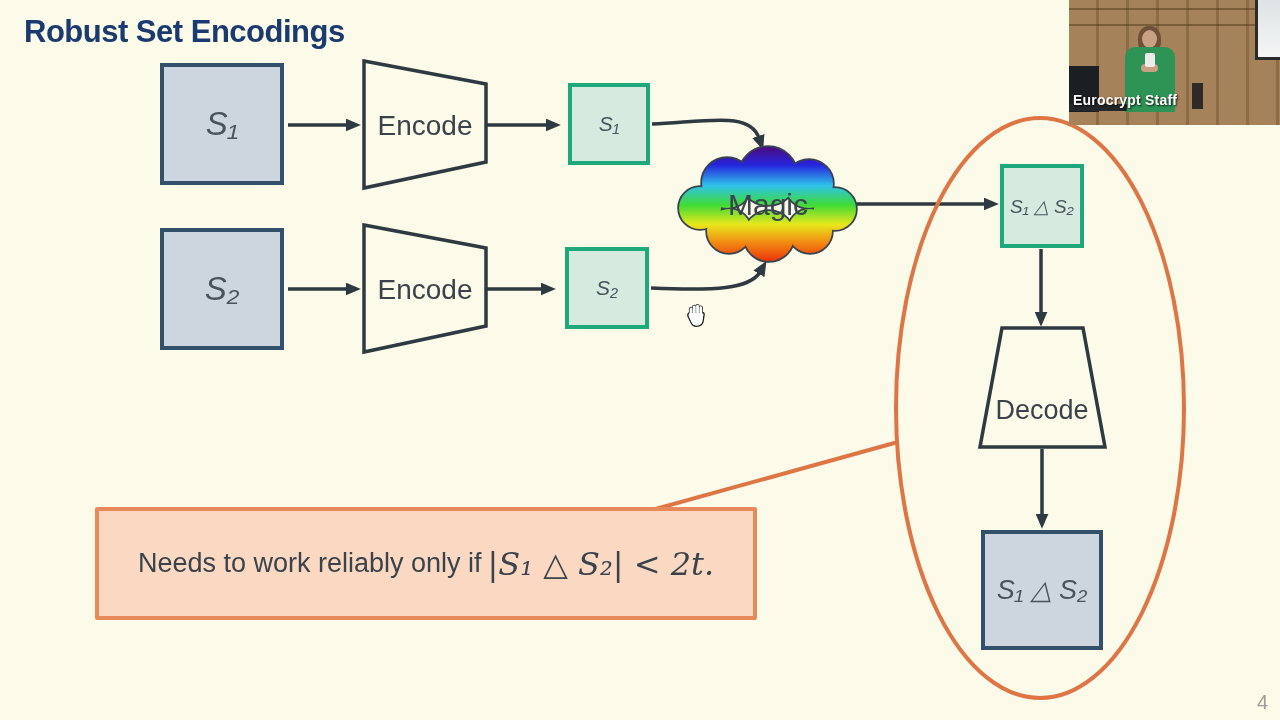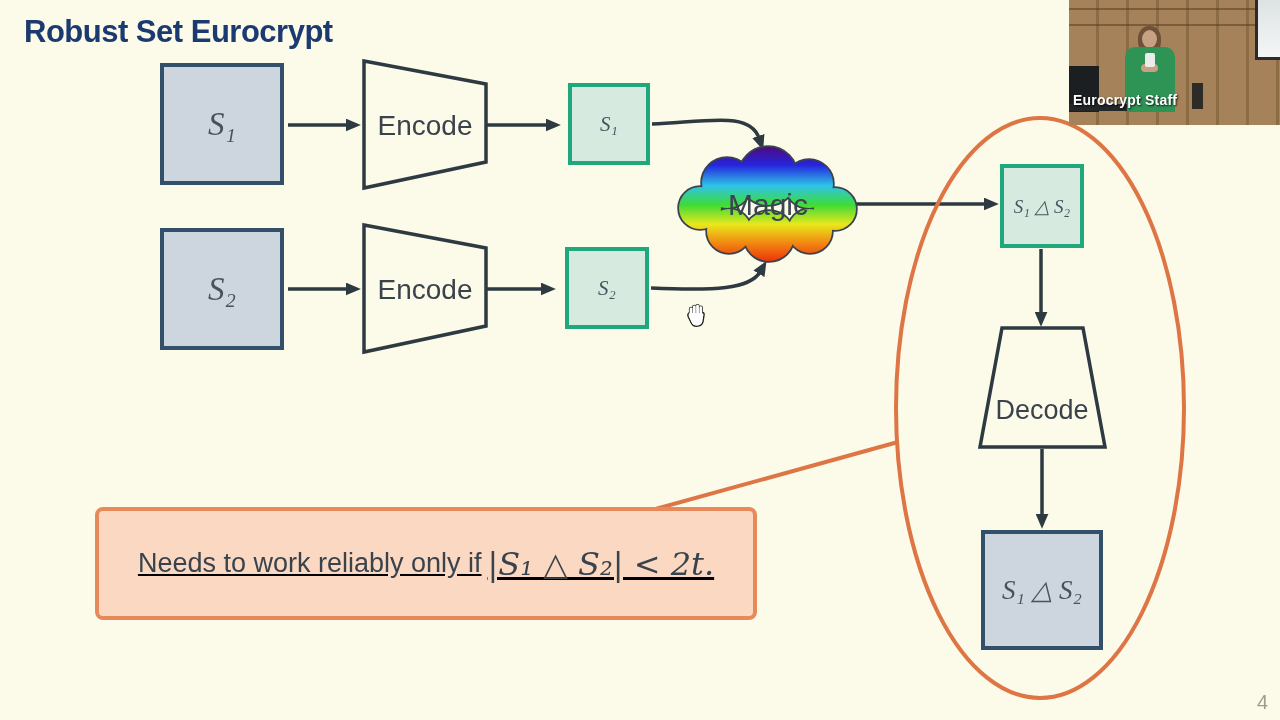--- a/index.html
+++ b/index.html
@@ -5,29 +5,29 @@
   html,body{margin:0;padding:0;background:#FCFAE8;}
   .stage{position:relative;width:1280px;height:720px;overflow:hidden;
          background:#FCFAE8;font-family:"Liberation Sans",sans-serif;}
   .title{position:absolute;left:24px;top:14px;font-size:31px;font-weight:800;
          color:#1B3A70;letter-spacing:-0.5px;}
   svg.canvas{position:absolute;left:0;top:0;}
   
   .box{position:absolute;display:flex;align-items:center;justify-content:center;box-sizing:border-box;}
   .graybox{background:#CDD6DF;border:4px solid #33506B;}
   .greenbox{background:#D7EAE0;border:4px solid #1FA87C;}
-  .mathlab{font-family:Liberation Serif, serif;font-style:italic;color:#49535D;}
+  .mathlab{font-family:Liberation Sans, sans-serif;font-style:italic;color:#49535D;}
   .big{font-size:33px;}
   .small{font-size:21px;}
   .tiny{font-size:19px;}
   .mid{font-size:27px;}
   
   .callout{position:absolute;left:95px;top:507px;width:662px;height:113px;box-sizing:border-box;
-           background:#FAD8C2;border:4px solid #E8895B;border-radius:8px;
-           display:flex;align-items:center;justify-content:center;z-index:5;text-decoration:underline;}
+           background:#FAD8C2;border:4px solid #E8895B;border-radius:2px;
+           display:flex;align-items:center;justify-content:center;z-index:5;}
   .callout .plain{font-size:27px;color:#3A434C;}
   .callout .formula{font-family:"DejaVu Serif","DejaVu Sans",serif;font-style:italic;
                     font-size:32px;color:#3A434C;margin-left:6px;}
   
   .webcam{position:absolute;left:1069px;top:0;width:211px;height:125px;overflow:hidden;z-index:10;
           background:repeating-linear-gradient(90deg,#A5825A 0px,#A5825A 27px,#8C6C44 27px,#8C6C44 30px);}
   .beam{position:absolute;left:0;width:100%;height:2px;background:rgba(70,50,25,0.45);}
   .wscreen{position:absolute;left:186px;top:0;width:25px;height:60px;
            background:linear-gradient(180deg,#DDE3E4,#F4F6F5);
            border-left:3px solid #2B2B2B;border-bottom:3px solid #2B2B2B;box-sizing:border-box;}
@@ -104,21 +104,21 @@
         <circle cx="729" cy="231" r="22"></circle>
           <circle cx="700" cy="208" r="21"></circle>
       </g>
       <text x="768" y="215" font-size="30" fill="#3A4550" text-anchor="middle">Magic</text>
     </g>
 
     <ellipse cx="1040" cy="408" rx="144" ry="290" fill="none" stroke="#DE7545" stroke-width="4"></ellipse>
     <path d="M652 510 L898 442" stroke="#DE7545" stroke-width="4" fill="none"></path>
   </svg>
 
-  <div class="title">Robust Set Eurocrypt</div>
+  <div class="title">Robust Set Encodings</div>
 
   <div class="box graybox" style="left:160px;top:63px;width:124px;height:122px;">
     <span class="mathlab big">S₁</span>
   </div>
   <div class="box graybox" style="left:160px;top:228px;width:124px;height:122px;">
     <span class="mathlab big">S₂</span>
   </div>
 
   <div class="box greenbox" style="left:568px;top:83px;width:82px;height:82px;">
     <span class="mathlab small">S₁</span>

